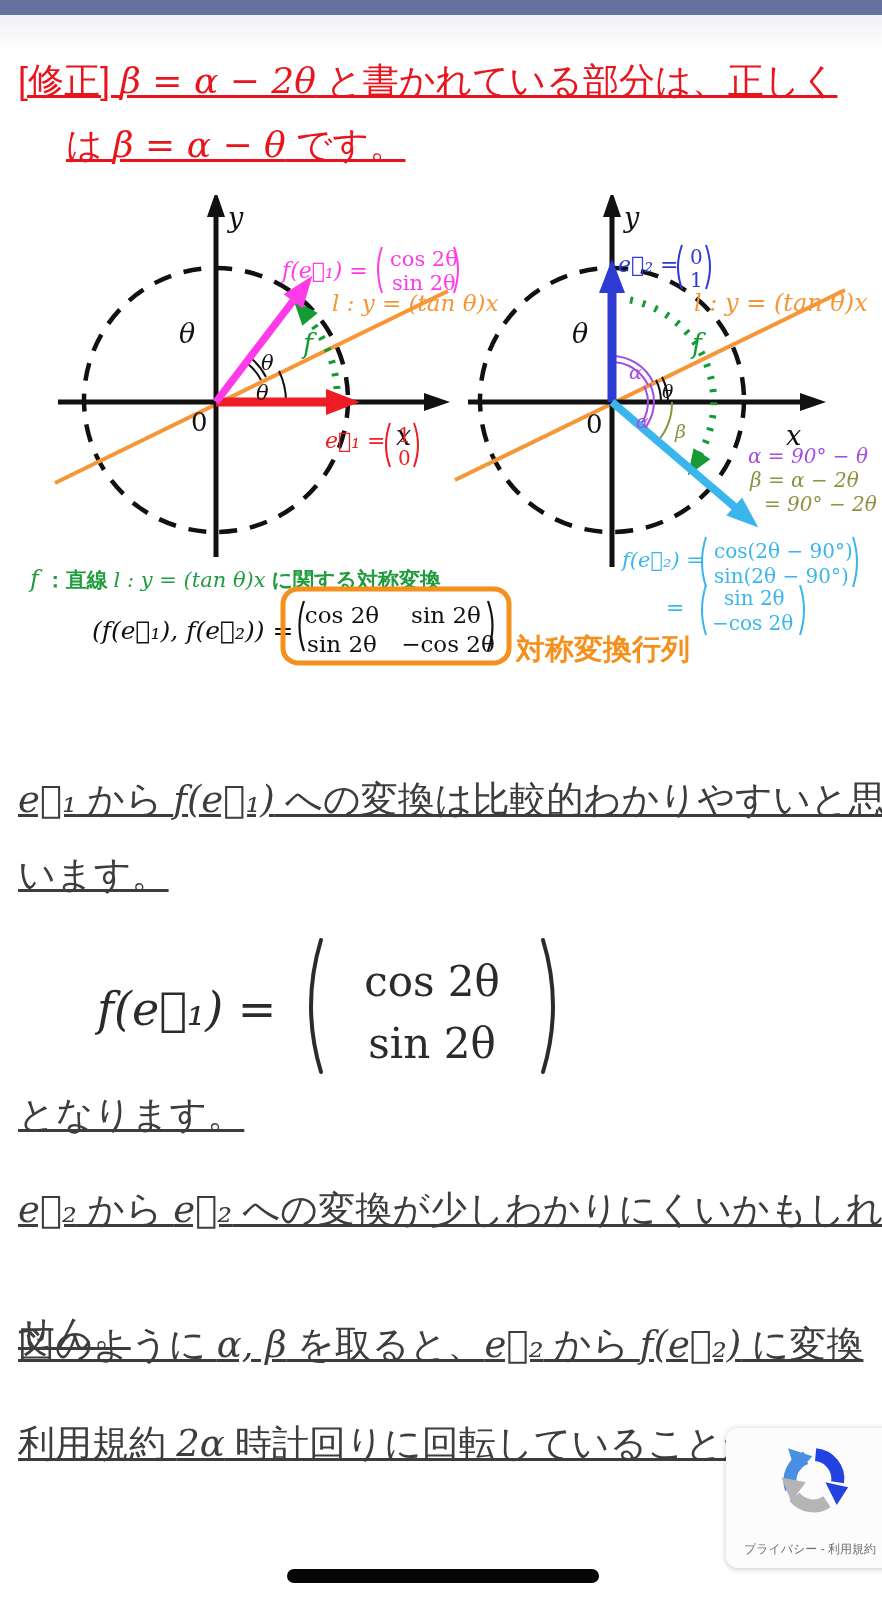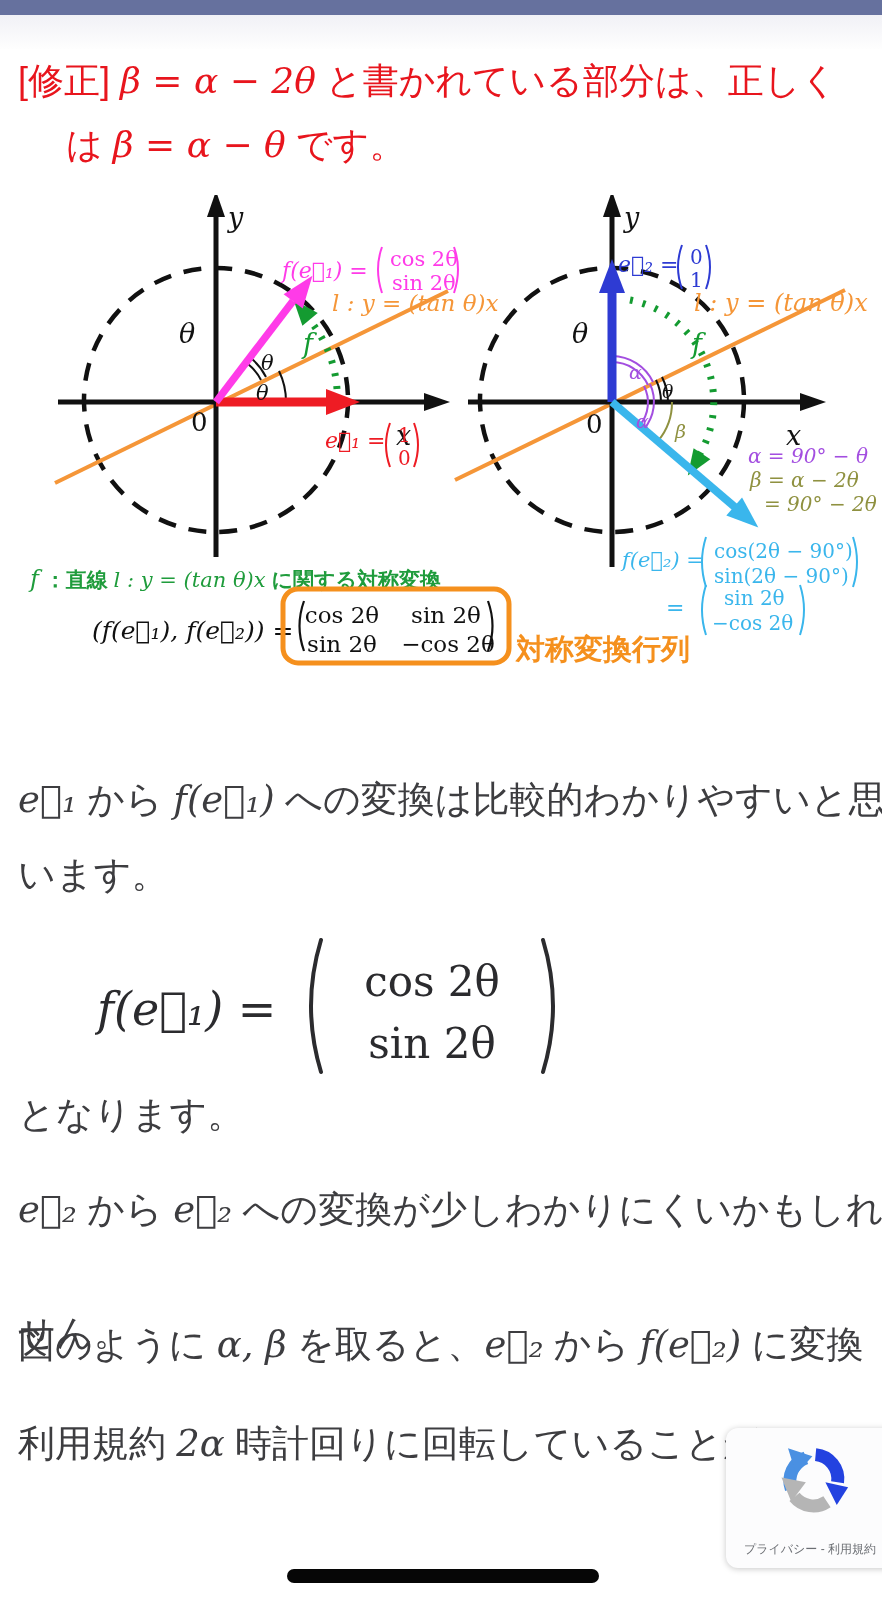--- a/index.html
+++ b/index.html
@@ -2,21 +2,21 @@
 <html><head>
 <meta charset="utf-8">
 <style>
   html,body{margin:0;padding:0;}
   body{width:882px;height:1600px;background:#ffffff;overflow:hidden;position:relative;
        font-family:"Liberation Sans",sans-serif;}
   .page{position:absolute;inset:0;width:882px;height:1600px;background:#fff;}
   .topbar{position:absolute;top:0;left:0;width:882px;height:15px;background:#66719e;}
   .subheader{position:absolute;top:15px;left:0;width:882px;height:34px;
              background:linear-gradient(#f1f1f6,#fefefe);}
-  .textline{position:absolute;left:18px;white-space:nowrap;line-height:1.35;}
+  .textline{position:absolute;left:18px;white-space:nowrap;line-height:1.35;text-decoration:underline;}
   .notice{font-size:36px;color:#e8151d;}
   .body{font-size:37px;color:#3d3d40;}
   .seg-m{font-family:"DejaVu Serif",serif;font-style:italic;}
   .seg-jp{font-family:"Liberation Sans",sans-serif;}
   svg text{user-select:none;}
   .svgmt{font-family:"DejaVu Serif",serif;font-style:italic;}
   .svgmu{font-family:"DejaVu Serif",serif;}
   .svgjp{font-family:"Liberation Sans",sans-serif;font-weight:bold;}
   .badge{position:absolute;left:726px;top:1428px;width:176px;height:140px;background:#fcfcfd;
          border-radius:12px;box-shadow:0 1px 6px rgba(0,0,0,.22);text-align:center;}

